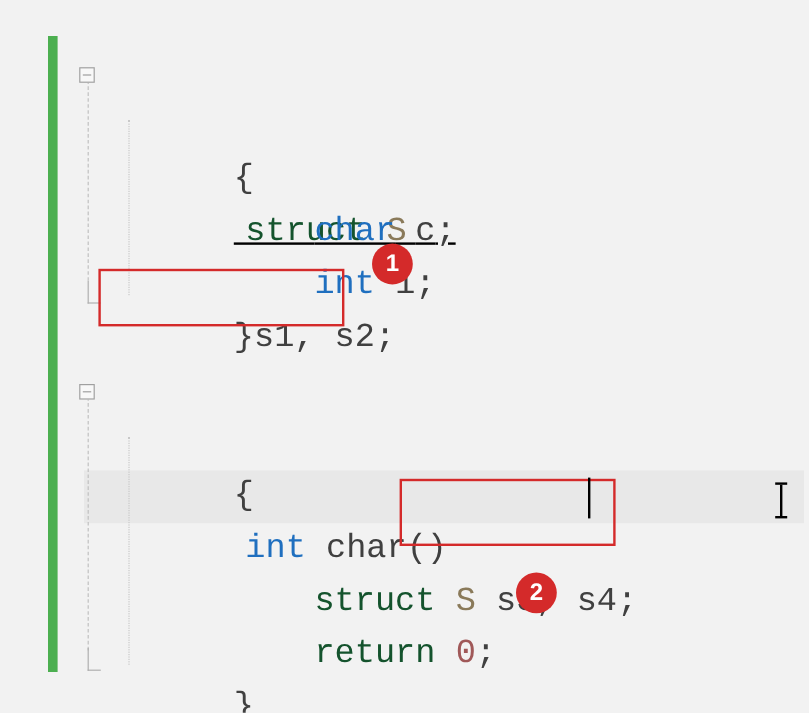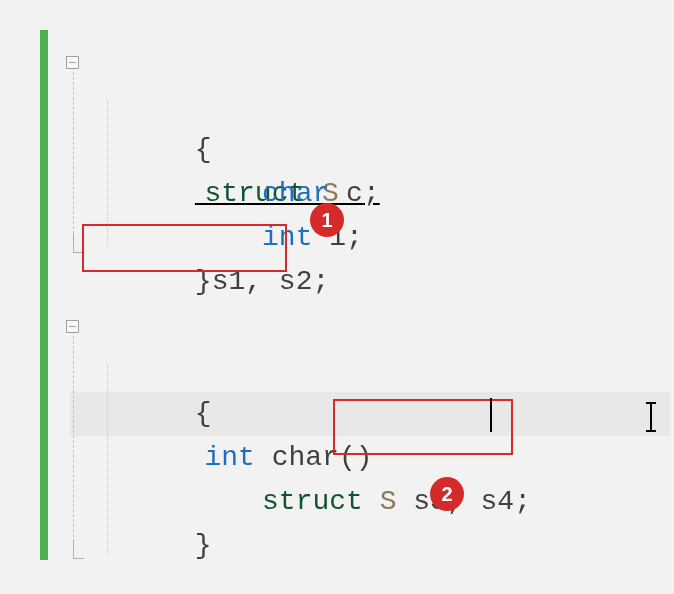--- a/index.html
+++ b/index.html
@@ -193,20 +193,23 @@
       <span style="padding-left:24px;"><span class="punct">{</span></span>
     </div>
 
     <div class="code-line">
       <div class="current-line-bg"></div>
       <span style="padding-left:24px; position:relative;"><span class="plain">    </span><span class="kw">struct</span><span class="plain"> </span><span class="ident">S</span><span class="plain"> </span><span class="plain">s3, s4</span><span class="punct">;</span></span>
     </div>
 
     <div class="code-line"><span></span></div>
 
+    <div class="code-line">
+      <span style="padding-left:24px;"><span class="plain">    </span><span class="kw">return</span><span class="plain"> </span><span class="num">0</span><span class="punct">;</span></span>
+    </div>
 
     <div class="code-line">
       <span style="padding-left:24px;"><span class="punct">}</span></span>
     </div>
 
   </div>
 
   <div class="highlight-box" style="left:82px; top:224px; width:205px; height:48px;"></div>
   <div class="highlight-box" style="left:333px; top:399px; width:180px; height:56px;"></div>
 

